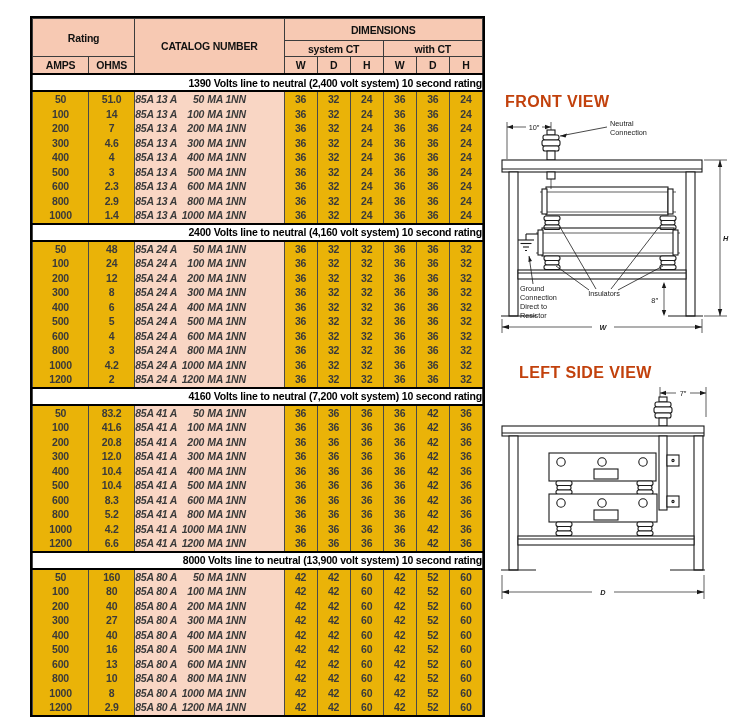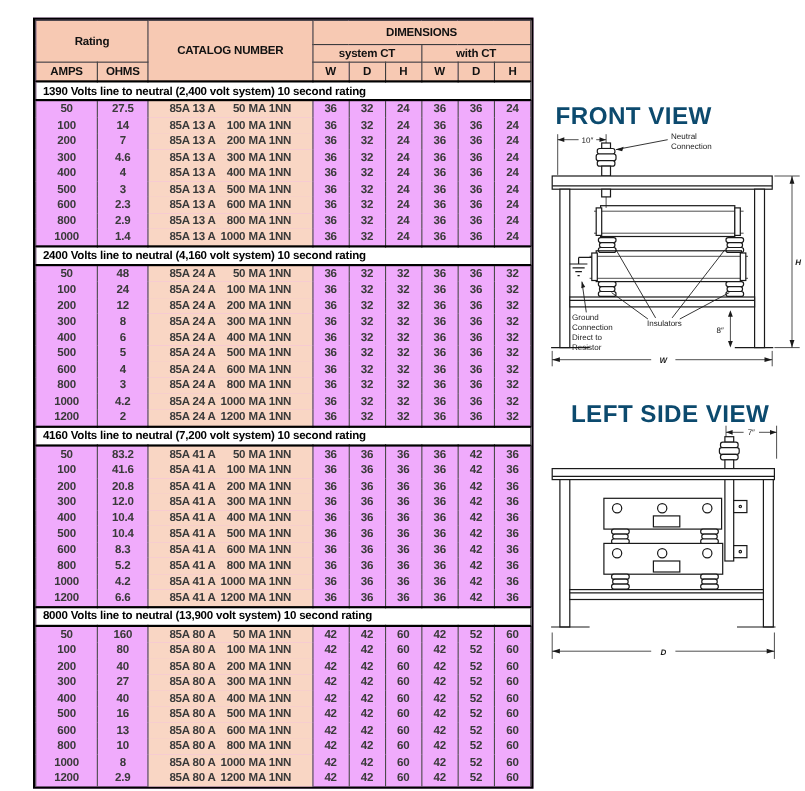--- a/index.html
+++ b/index.html
@@ -1,42 +1,42 @@
 <!DOCTYPE html>
 <html style="--header-bg: #f7c9b3; --catalog-bg: #f9d6c4;"><head>
 <meta charset="utf-8">
 <style>
   html,body{margin:0;padding:0;background:#fff;}
   body{width:732px;height:719px;position:relative;font-family:"Liberation Sans",sans-serif;overflow:hidden;}
 
   
-  .tbl-wrap{position:absolute;left:30px;top:16px;width:451px;border:2px solid #000;background:#f0abfc;}
+  .tbl-wrap{position:absolute;left:30px;top:16px;width:451px;border:2px solid #000;background:#eab308;}
   table.spec{border-collapse:collapse;table-layout:fixed;width:100%;
     font-family:"Liberation Sans",sans-serif;font-size:10.5px;font-weight:bold;letter-spacing:-0.2px;}
   table.spec col.c-amps{width:56px}
   table.spec col.c-ohms{width:46px}
   table.spec col.c-cat{width:149px}
   table.spec col.c-dim{width:33px}
   table.spec th{background:var(--header-bg,#f7c9b3);border:1px solid #3c3c3c;
     color:#111;padding:0;text-align:center;font-weight:bold;}
   table.spec thead tr.hr1 th{height:21px}
   table.spec thead tr.hr2 th{height:15px}
   table.spec thead tr.hr3 th{height:16px}
   table.spec thead{border-bottom:2px solid #000;}
   table.spec td{border-left:1px solid #4a4a4a;border-right:1px solid #4a4a4a;
     padding:0;text-align:center;height:14.5px;color:#3a3a3a;vertical-align:middle;}
   tr.section-row td{border-top:2px solid #000;border-bottom:2px solid #000;
-    text-align:left;color:#000;padding-left:6px;height:15px;background:#fff;}
+    text-align:right;color:#000;padding-left:6px;height:15px;background:#fff;}
   td.cat-cell{background:var(--catalog-bg,#f9d6c4);}
   td.ohms-strong{color:#000;}
-  .cat-inner{display:flex;justify-content:center;align-items:center;white-space:pre;}
+  .cat-inner{display:flex;align-items:center;white-space:pre;font-style:italic;}
   .cat-inner .cat-num{display:inline-block;width:24px;text-align:right;margin:0 3px;}
 
   
-  .view-title{position:absolute;font-weight:bold;font-size:22px;color:#0c4a6e;letter-spacing:0.4px;}
+  .view-title{position:absolute;font-weight:bold;font-size:16px;color:#c2410c;letter-spacing:0.4px;}
   #front-title{left:505px;top:93px;}
   #left-title{left:519px;top:364px;}
   .diagram{position:absolute;}
   #front-svg{left:492px;top:113px;}
   #left-svg{left:492px;top:383px;}
   svg line,svg rect,svg path,svg circle{stroke:#1a1a1a;fill:none;stroke-width:1.1;}
   svg .thin{stroke-width:0.7;}
   svg .lead{stroke-width:0.8;}
   svg text{stroke:none;fill:#1a1a1a;font-family:"Liberation Sans",sans-serif;}
   svg .lbl{font-size:7.3px;}
@@ -80,21 +80,21 @@
         <th>D</th>
         <th>H</th>
       </tr>
     </thead>
     <tbody>
         <tr class="section-row">
           <td colspan="9">1390 Volts line to neutral (2,400 volt system) 10 second rating</td>
         </tr>
         <tr>
           <td>50</td>
-          <td class="ohms-strong">27.5</td>
+          <td class="ohms-strong">51.0</td>
           <td class="cat-cell">
             <div class="cat-inner"><span>85A 13 A</span><span class="cat-num">50</span><span>MA 1NN</span></div>
           </td>
           <td>36</td>
           <td>32</td>
           <td>24</td>
           <td>36</td>
           <td>36</td>
           <td>24</td>
         </tr>

